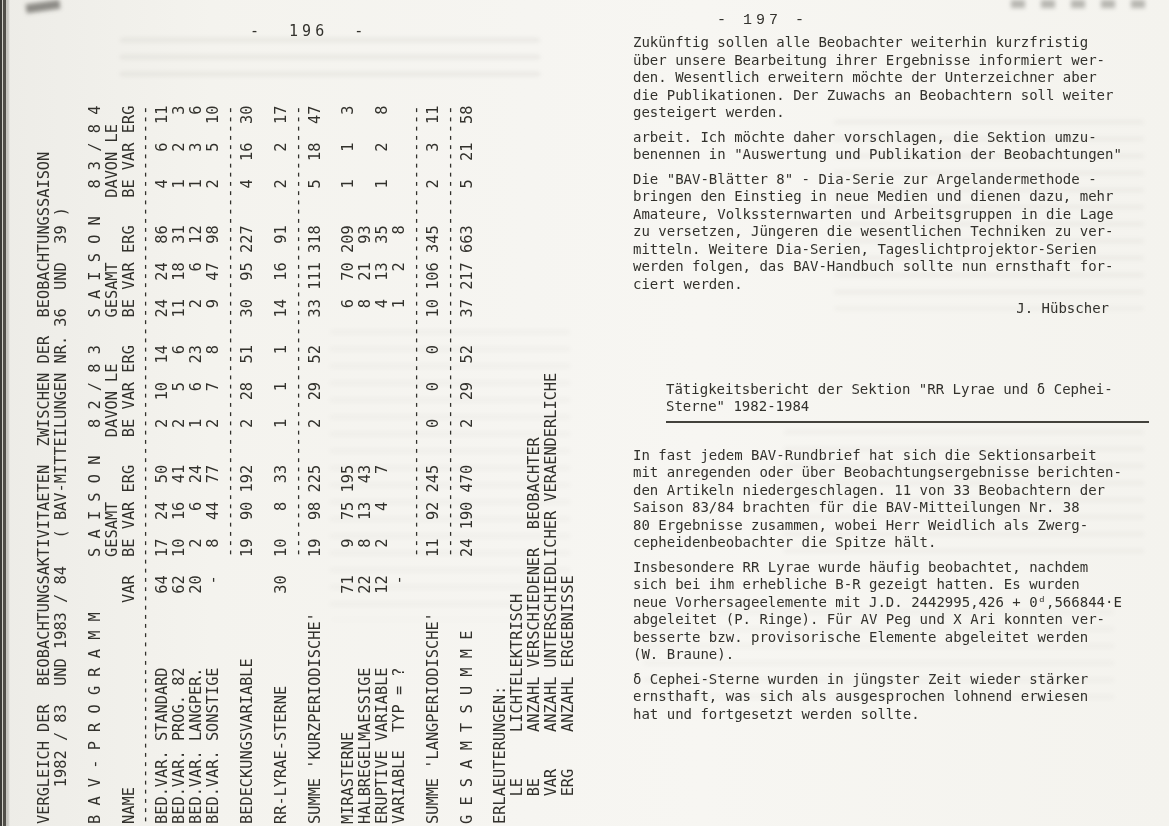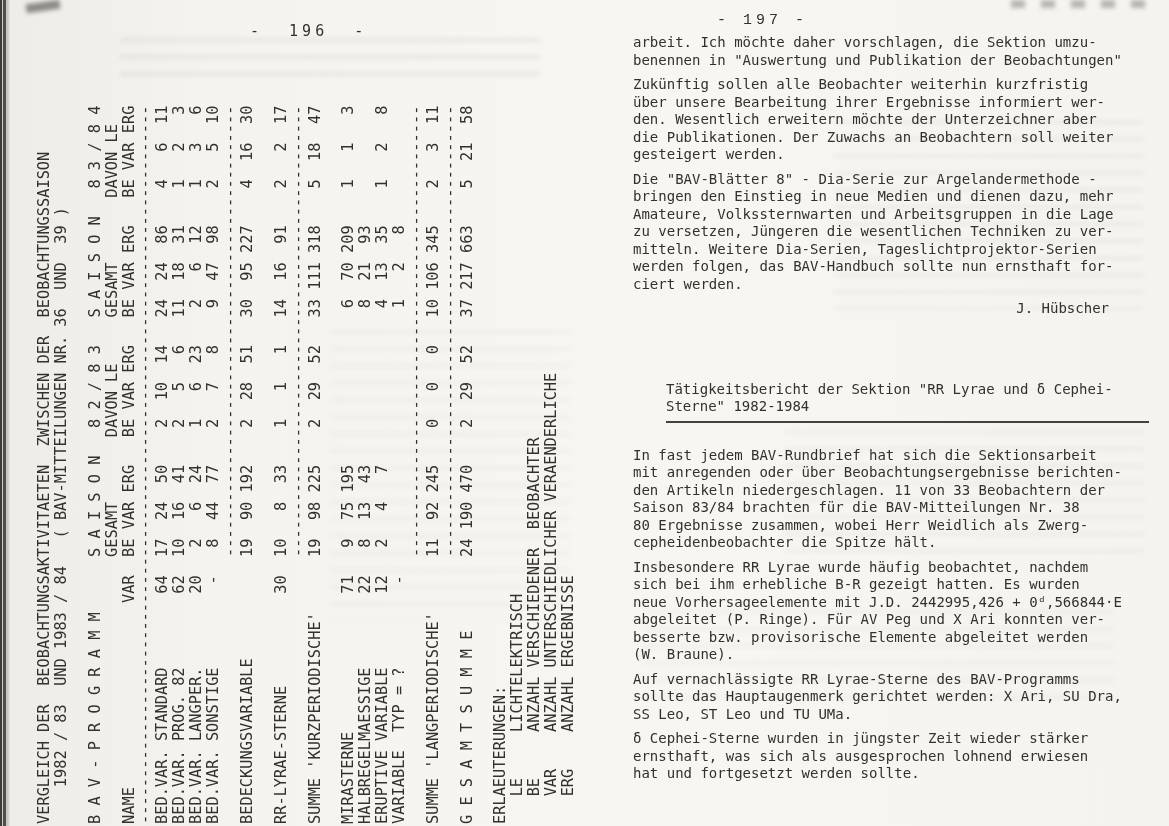--- a/index.html
+++ b/index.html
@@ -113,27 +113,27 @@
   </section>
 
   <section class="page page-right">
     <div class="pagenum">- 197 -</div>
 
     <div class="bleed" style="left:250px;top:120px;width:310px;height:190px;opacity:.35;"></div>
     <div class="bleed" style="left:200px;top:430px;width:360px;height:130px;opacity:.3;"></div>
     <div class="bleed" style="left:60px;top:610px;width:470px;height:100px;opacity:.25;"></div>
 
     <div class="col">
-      <p>arbeit. Ich möchte daher vorschlagen, die Sektion umzu-
-benennen in "Auswertung und Publikation der Beobachtungen"</p>
       <p>Zukünftig sollen alle Beobachter weiterhin kurzfristig
 über unsere Bearbeitung ihrer Ergebnisse informiert wer-
 den. Wesentlich erweitern möchte der Unterzeichner aber
 die Publikationen. Der Zuwachs an Beobachtern soll weiter
 gesteigert werden.</p>
+      <p>arbeit. Ich möchte daher vorschlagen, die Sektion umzu-
+benennen in "Auswertung und Publikation der Beobachtungen"</p>
       <p>Die "BAV-Blätter 8" - Dia-Serie zur Argelandermethode -
 bringen den Einstieg in neue Medien und dienen dazu, mehr
 Amateure, Volkssternwarten und Arbeitsgruppen in die Lage
 zu versetzen, Jüngeren die wesentlichen Techniken zu ver-
 mitteln. Weitere Dia-Serien, Tageslichtprojektor-Serien
 werden folgen, das BAV-Handbuch sollte nun ernsthaft for-
 ciert werden.</p>
       <div class="sig sig-1">J. Hübscher</div>
 
       <h2 class="heading">Tätigkeitsbericht der Sektion "RR Lyrae und δ Cephei-
@@ -144,21 +144,18 @@
 den Artikeln niedergeschlagen. 11 von 33 Beobachtern der
 Saison 83/84 brachten für die BAV-Mitteilungen Nr. 38
 80 Ergebnisse zusammen, wobei Herr Weidlich als Zwerg-
 cepheidenbeobachter die Spitze hält.</p>
       <p>Insbesondere RR Lyrae wurde häufig beobachtet, nachdem
 sich bei ihm erhebliche B-R gezeigt hatten. Es wurden
 neue Vorhersageelemente mit J.D. 2442995,426 + 0ᵈ,566844·E
 abgeleitet (P. Ringe). Für AV Peg und X Ari konnten ver-
 besserte bzw. provisorische Elemente abgeleitet werden
 (W. Braune).</p>
-      <p>Auf vernachlässigte RR Lyrae-Sterne des BAV-Programms
-sollte das Hauptaugenmerk gerichtet werden: X Ari, SU Dra,
-SS Leo, ST Leo und TU UMa.</p>
       <p>δ Cephei-Sterne wurden in jüngster Zeit wieder stärker
 ernsthaft, was sich als ausgesprochen lohnend erwiesen
 hat und fortgesetzt werden sollte.</p>
     </div>
   </section>
 </div>
 
 </body></html>

